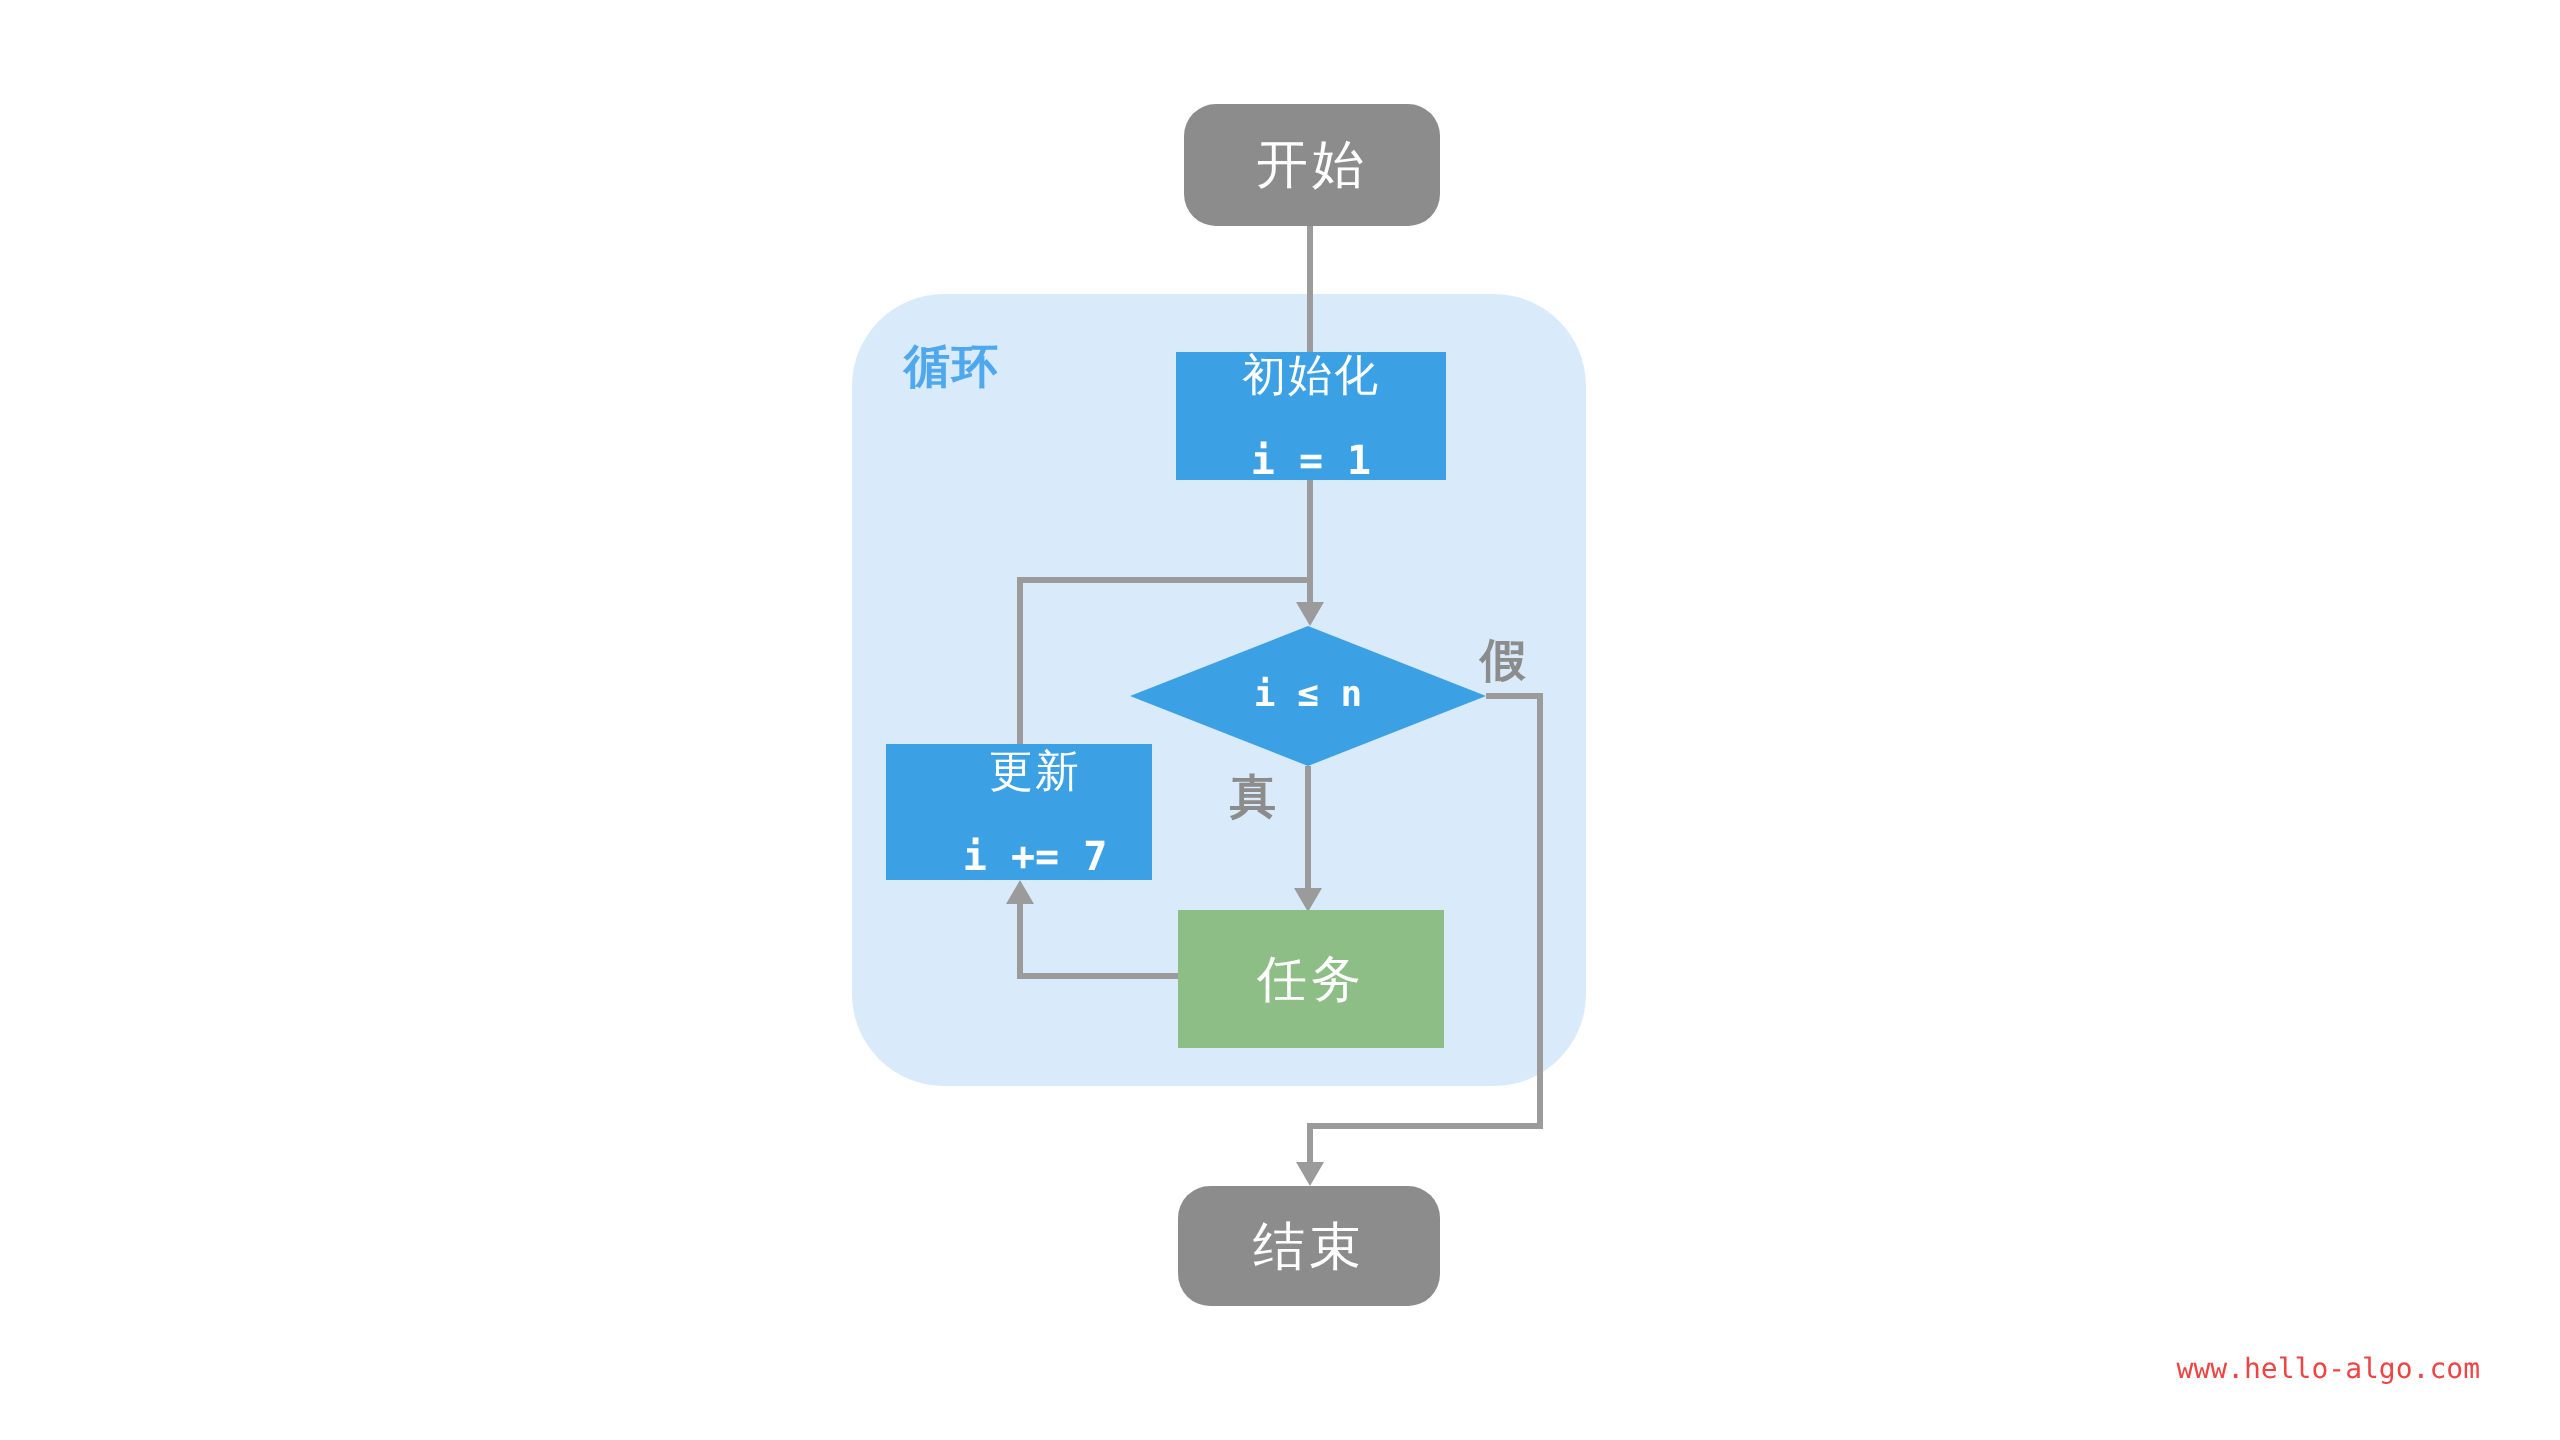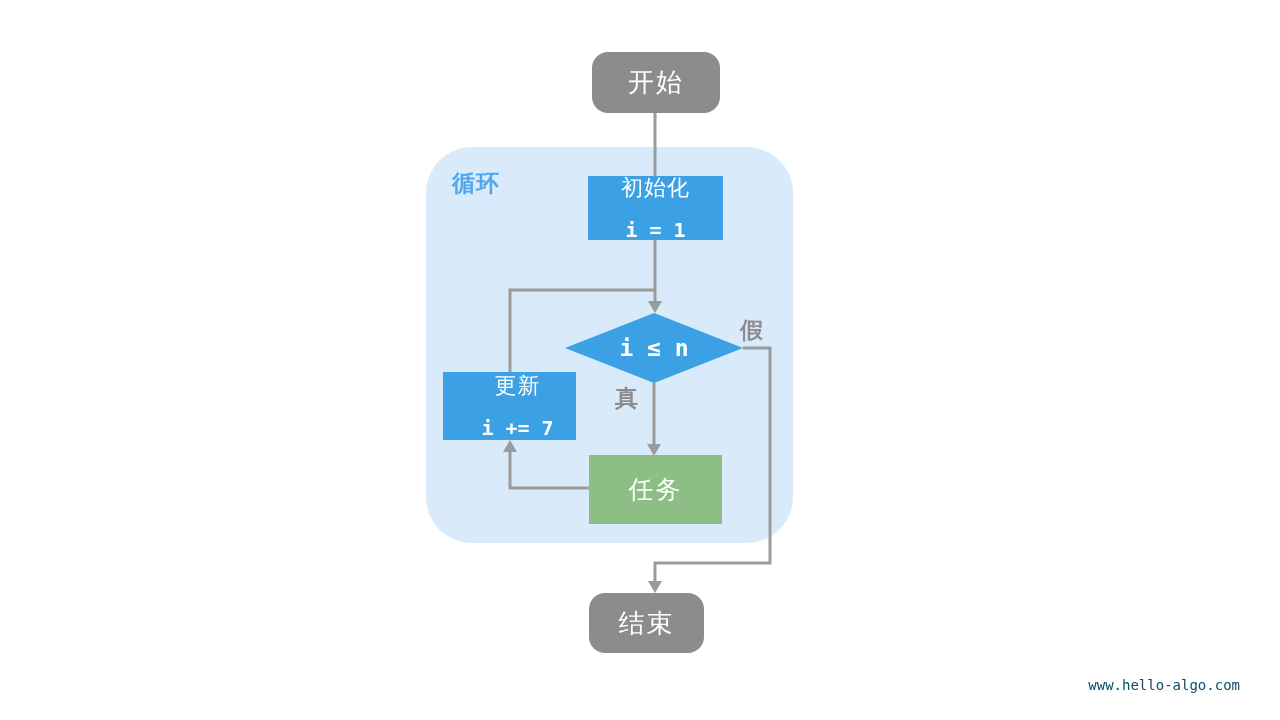--- a/index.html
+++ b/index.html
@@ -93,38 +93,38 @@
     width: 178px;
     height: 70px;
     background: var(--node-blue, #3BA0E4);
     clip-path: polygon(50% 0%, 100% 50%, 50% 100%, 0% 50%);
     display: flex;
     align-items: center;
     justify-content: center;
     color: #ffffff;
   }
   .diamond .code-line {
-    font-size: 23px;
+    font-size: 18px;
   }
   .branch-label {
     position: absolute;
     font-size: 23px;
     font-weight: bold;
     color: var(--node-gray, #8C8C8C);
     letter-spacing: 1px;
   }
   .branch-true { left: 615px; top: 383px; }
   .branch-false { left: 740px; top: 315px; }
   .watermark {
     position: absolute;
     right: 40px;
     top: 677px;
     font-family: "DejaVu Sans Mono", monospace;
     font-size: 14px;
-    color: #0c4a6e;
+    color: #ef4444;
   }
 </style>
 </head>
 <body>
 
 <div class="stage">
 
   <div class="loop-container"></div>
 
   <div class="loop-label">循环</div>
@@ -166,19 +166,19 @@
 
   <div class="node process" style="left:443px; top:372px; width:133px; height:68px;padding-left:16px;">
     <span class="cjk-line">更新</span>
     <span class="code-line">i += 7</span>
   </div>
 
   <div class="node task" style="left:589px; top:455px; width:133px; height:69px;">
     <span>任务</span>
   </div>
 
-  <div class="node terminal" style="left:589px; top:593px; width:115px; height:60px;">
+  <div class="node terminal" style="left:589px; top:593px; width:131px; height:60px;">
     <span>结束</span>
   </div>
 
   <div class="watermark">www.hello-algo.com</div>
 
 </div>
 
 </body></html>

